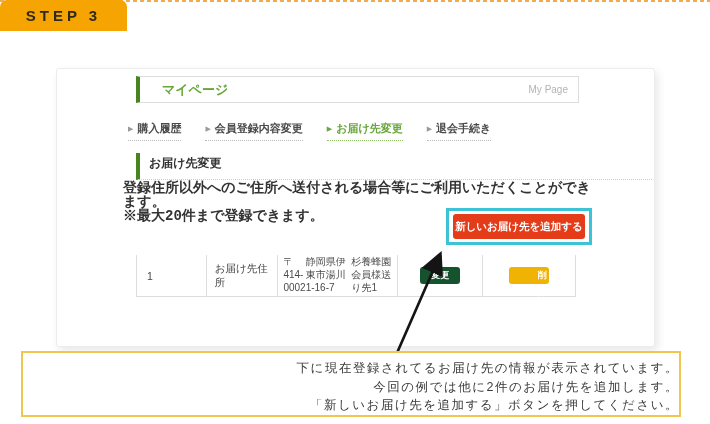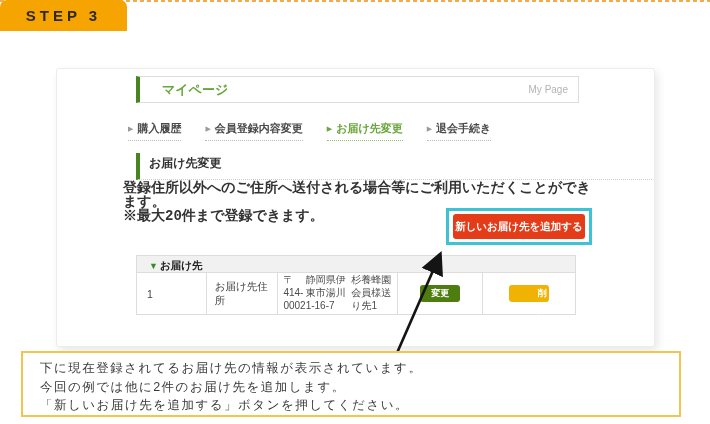--- a/index.html
+++ b/index.html
@@ -80,28 +80,29 @@
   .c-type{width:72px;font-size:10.5px;color:#444;padding-left:8px;}
   .c-addr{width:120px;font-size:10px;color:#4a4a4a;line-height:13px;padding-left:5px;
           align-items:flex-start;justify-content:center;}
   .c-change{width:86px;justify-content:center;}
   .c-del{width:92px;justify-content:center;}
   .mini-btn{
     width:40px;height:17px;border:none;border-radius:3px;color:#fff;
     font-size:9px;font-weight:bold;line-height:17px;text-align:center;
     cursor:pointer;font-family:inherit;padding:0;
   }
-  .btn-change{background:#4d7c0f;}
+  .btn-change{background:#14532d;}
   .btn-del{background:#f0b303;padding-left:26px;}
   
   .anno-arrow{position:absolute;left:385px;top:243px;width:70px;height:115px;}
   .callout{
     position:absolute;left:21px;top:351px;width:660px;height:66px;
     border:2px solid #f2c553;background:#fff;box-sizing:border-box;
     padding:6px 0 0 17px;
+    text-align:right;
   }
   .callout p{
     margin:0;font-size:12.5px;color:#3a3a3a;letter-spacing:1.5px;line-height:18.5px;
   }
 </style>
 </head>
 <body>
 
 <div class="stage">
 
@@ -139,23 +140,20 @@
       <div>※最大20件まで登録できます。</div>
     </div>
 
     <div class="highlight-box">
       <button class="add-btn">
         <span>新しいお届け先を追加する</span><span class="b-arr">▶</span>
       </button>
     </div>
 
     <div class="tbl">
-      <div class="tbl-head">
-        <span class="tri">▼</span><span>お届け先</span>
-      </div>
       <div class="tbl-row">
         <div class="cell c-num">1</div>
         <div class="cell c-type">お届け先住所</div>
         <div class="cell c-addr">
           <div>〒414-0002</div>
           <div>静岡県伊東市湯川1-16-7</div>
           <div>杉養蜂園 会員様送り先1</div>
         </div>
         <div class="cell c-change">
           <button class="mini-btn btn-change">変更</button>

